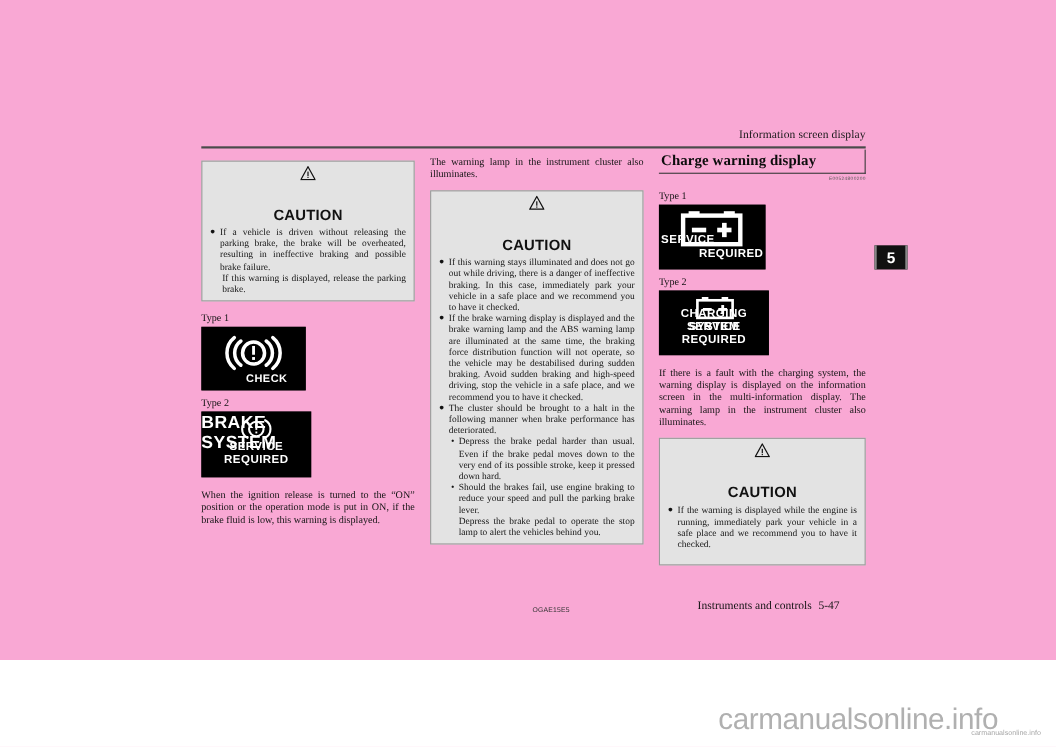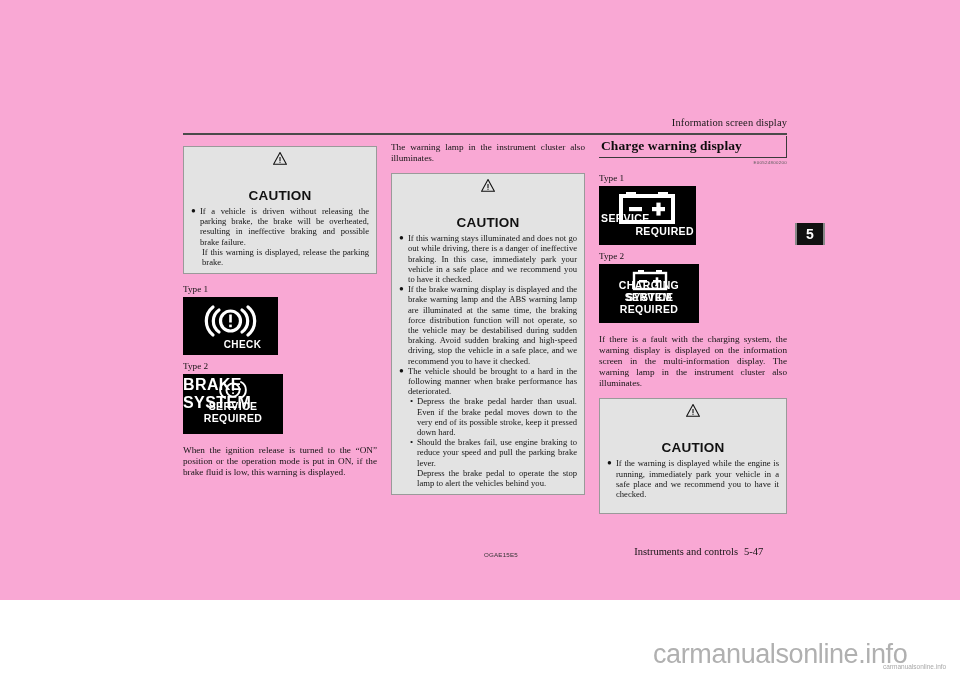--- a/index.html
+++ b/index.html
@@ -205,21 +205,21 @@
         <div class="citem">
           <span class="bullet">●</span>
           <span class="ctxt">If this warning stays illuminated and does not go out while driving, there is a danger of ineffective braking. In this case, immediately park your vehicle in a safe place and we recommend you to have it checked.</span>
         </div>
         <div class="citem">
           <span class="bullet">●</span>
           <span class="ctxt">If the brake warning display is displayed and the brake warning lamp and the ABS warning lamp are illuminated at the same time, the braking force distribution function will not operate, so the vehicle may be destabilised during sudden braking. Avoid sudden braking and high-speed driving, stop the vehicle in a safe place, and we recommend you to have it checked.</span>
         </div>
         <div class="citem">
           <span class="bullet">●</span>
-          <span class="ctxt">The vehicle should be brought to a hard in the following manner when brake performance has deteriorated.</span>
+          <span class="ctxt">The cluster should be brought to a halt in the following manner when brake performance has deteriorated.</span>
         </div>
         <div class="subitem">
           <span class="sbullet">•</span>
           <span class="stxt">Depress the brake pedal harder than usual. Even if the brake pedal moves down to the very end of its possible stroke, keep it pressed down hard.</span>
         </div>
         <div class="subitem">
           <span class="sbullet">•</span>
           <span class="stxt">Should the brakes fail, use engine braking to reduce your speed and pull the parking brake lever.</span>
         </div>
         <div class="plaintxt" style="margin-left:18px;">Depress the brake pedal to operate the stop lamp to alert the vehicles behind you.</div>

